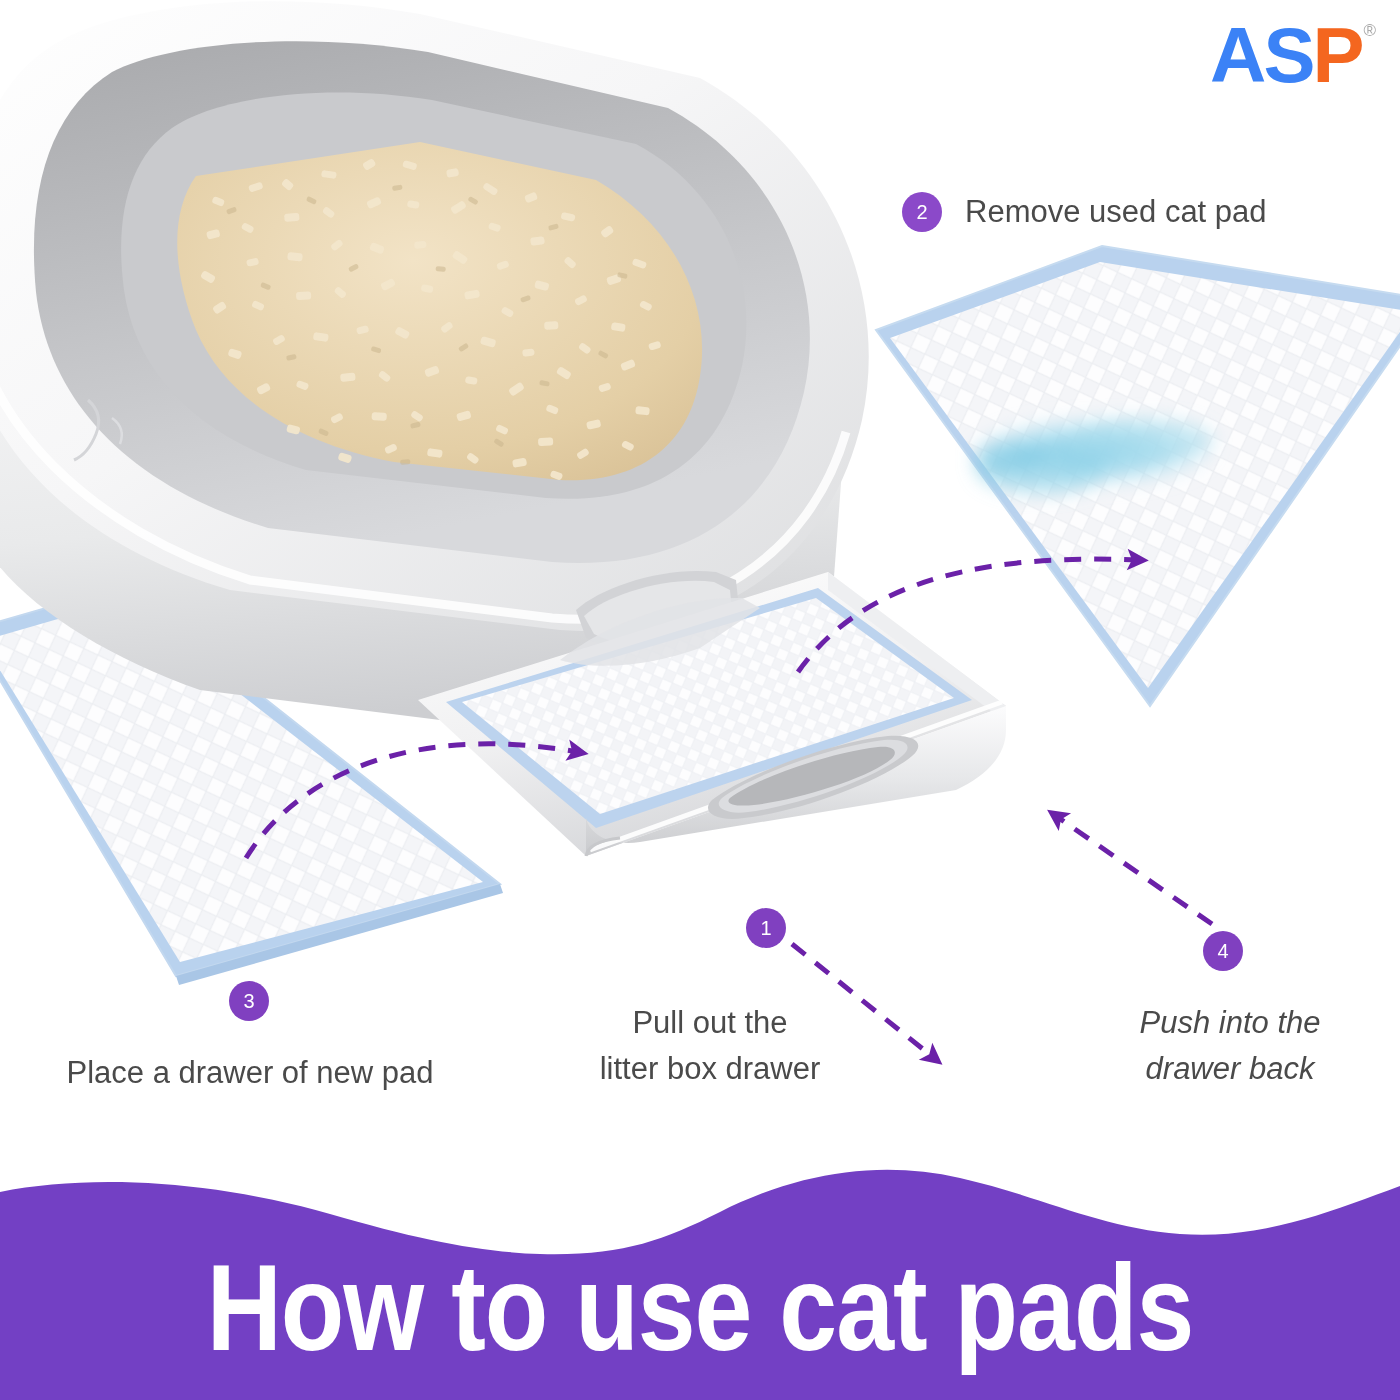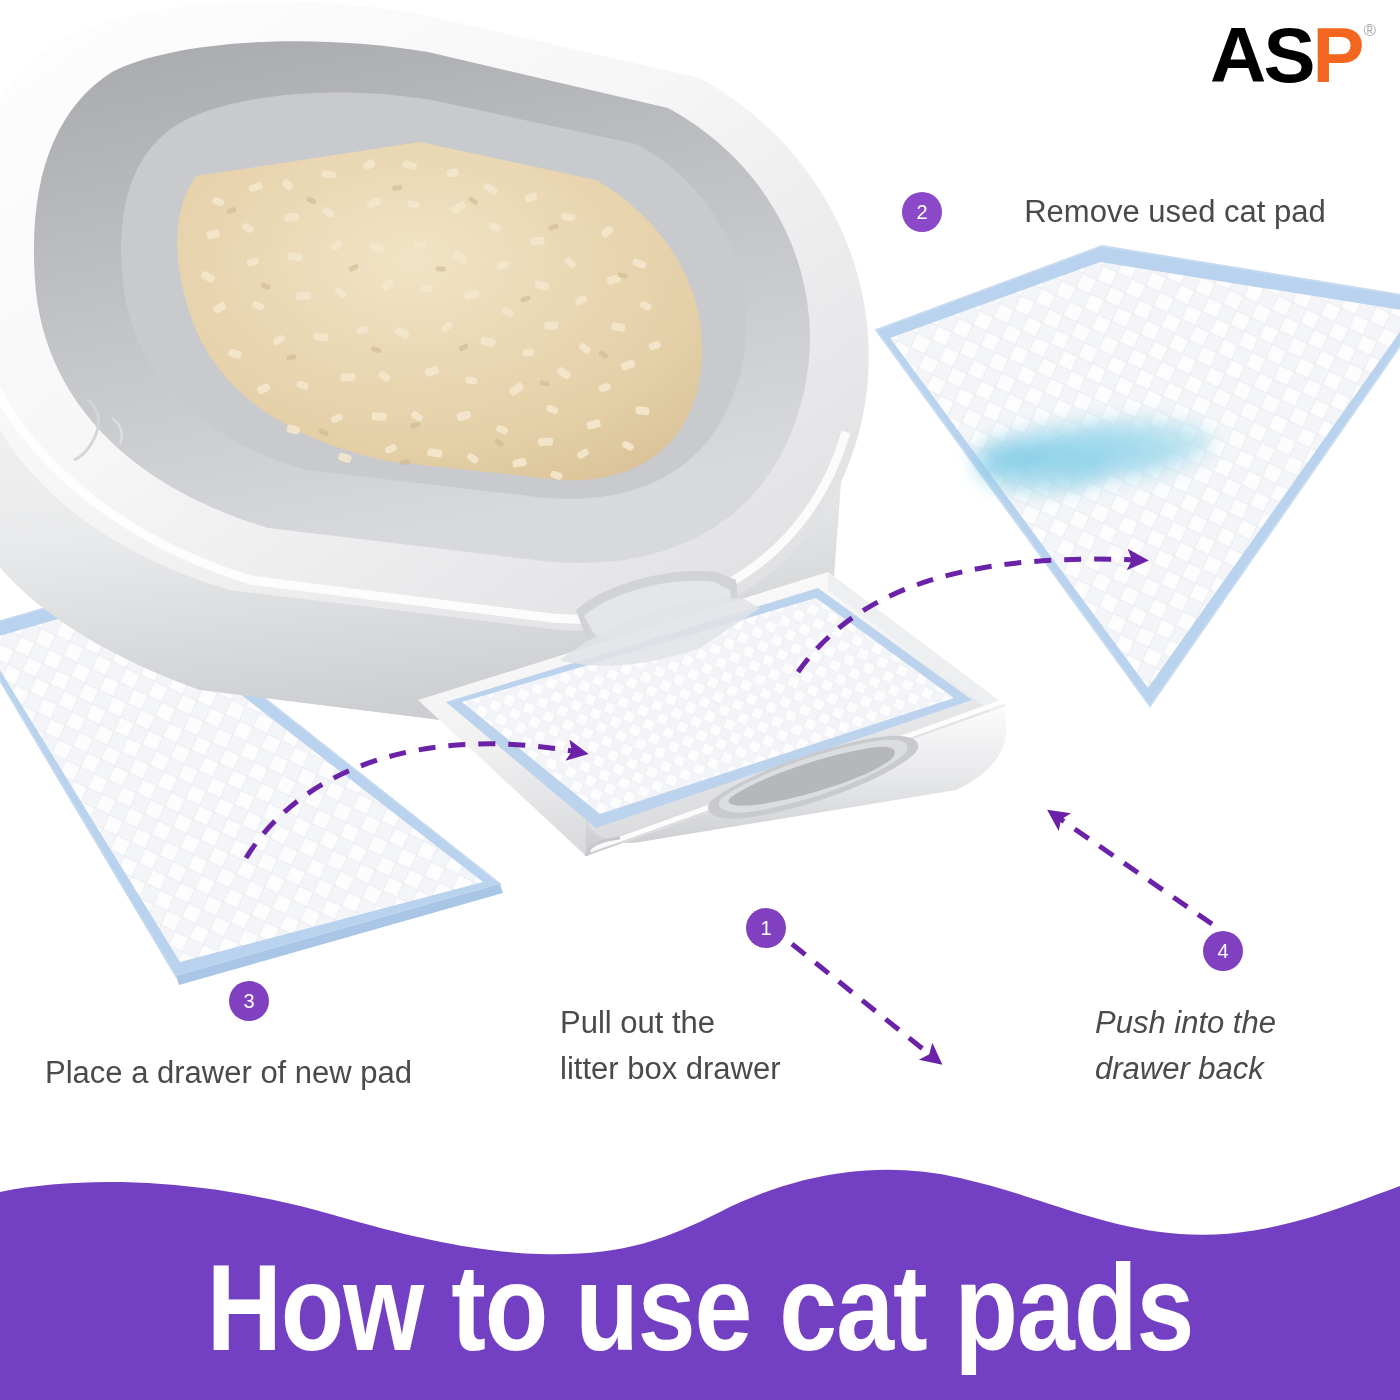--- a/index.html
+++ b/index.html
@@ -16,21 +16,21 @@
   .logo{
     position:absolute; top:16px; right:24px;
     display:flex; align-items:flex-start;
     letter-spacing:-3px;
     font-weight:bold;
     font-size:78px;
     line-height:78px;
     font-family:"Liberation Sans","DejaVu Sans",sans-serif;
     user-select:none;
   }
-  .logo .lg{color:#000000;margin-left:48px;}
+  .logo .lg{color:#3b82f6;margin-left:48px;}
   .logo .or{color:#f4661f;}
   .logo .reg{
     font-size:17px;line-height:17px;color:#a9a9a9;
     letter-spacing:0; margin-left:2px; margin-top:6px;font-weight:normal;
   }
 
   
   .abs{position:absolute;}
 
   
@@ -47,21 +47,21 @@
 
   
   .caption{
     position:absolute;
     color:#4a4a4a;
     font-size:31px;
     line-height:46px;
     white-space:pre-line;
     font-family:"Liberation Sans","DejaVu Sans",sans-serif;
   }
-  .caption.center{text-align:left;}
+  .caption.center{text-align:center;}
 
   
   .banner{
     position:absolute;left:0;bottom:0;width:1259px;height:250px;
   }
   .banner svg{position:absolute;left:0;top:0;}
   .banner-title{
     position:absolute;left:0;bottom:28px;width:1400px;
     text-align:center;
     color:#ffffff;
@@ -393,21 +393,21 @@
   <div class="badge b3" style="left:229px;top:981px;">
     <span>3</span>
   </div>
   <div class="badge b4" style="left:1203px;top:931px;">
     <span>4</span>
   </div>
 
   <div class="caption center" style="left:560px;top:1000px;width:300px;">Pull out the
 litter box drawer</div>
 
-  <div class="caption" style="left:965px;top:189px;width:420px;text-align:center;">Remove used cat pad</div>
+  <div class="caption" style="left:965px;top:189px;width:420px;">Remove used cat pad</div>
 
   <div class="caption center" style="left:45px;top:1050px;width:410px;">Place a drawer of new pad</div>
 
   <div class="caption center" style="left:1095px;top:1000px;width:270px;font-style:italic;">Push into the
 drawer back</div>
 
   <div class="banner">
     <svg width="1400" height="250" viewBox="0 0 1400 250" preserveAspectRatio="none">
       <path d="M0,42
                C 90,24 210,30 330,64

